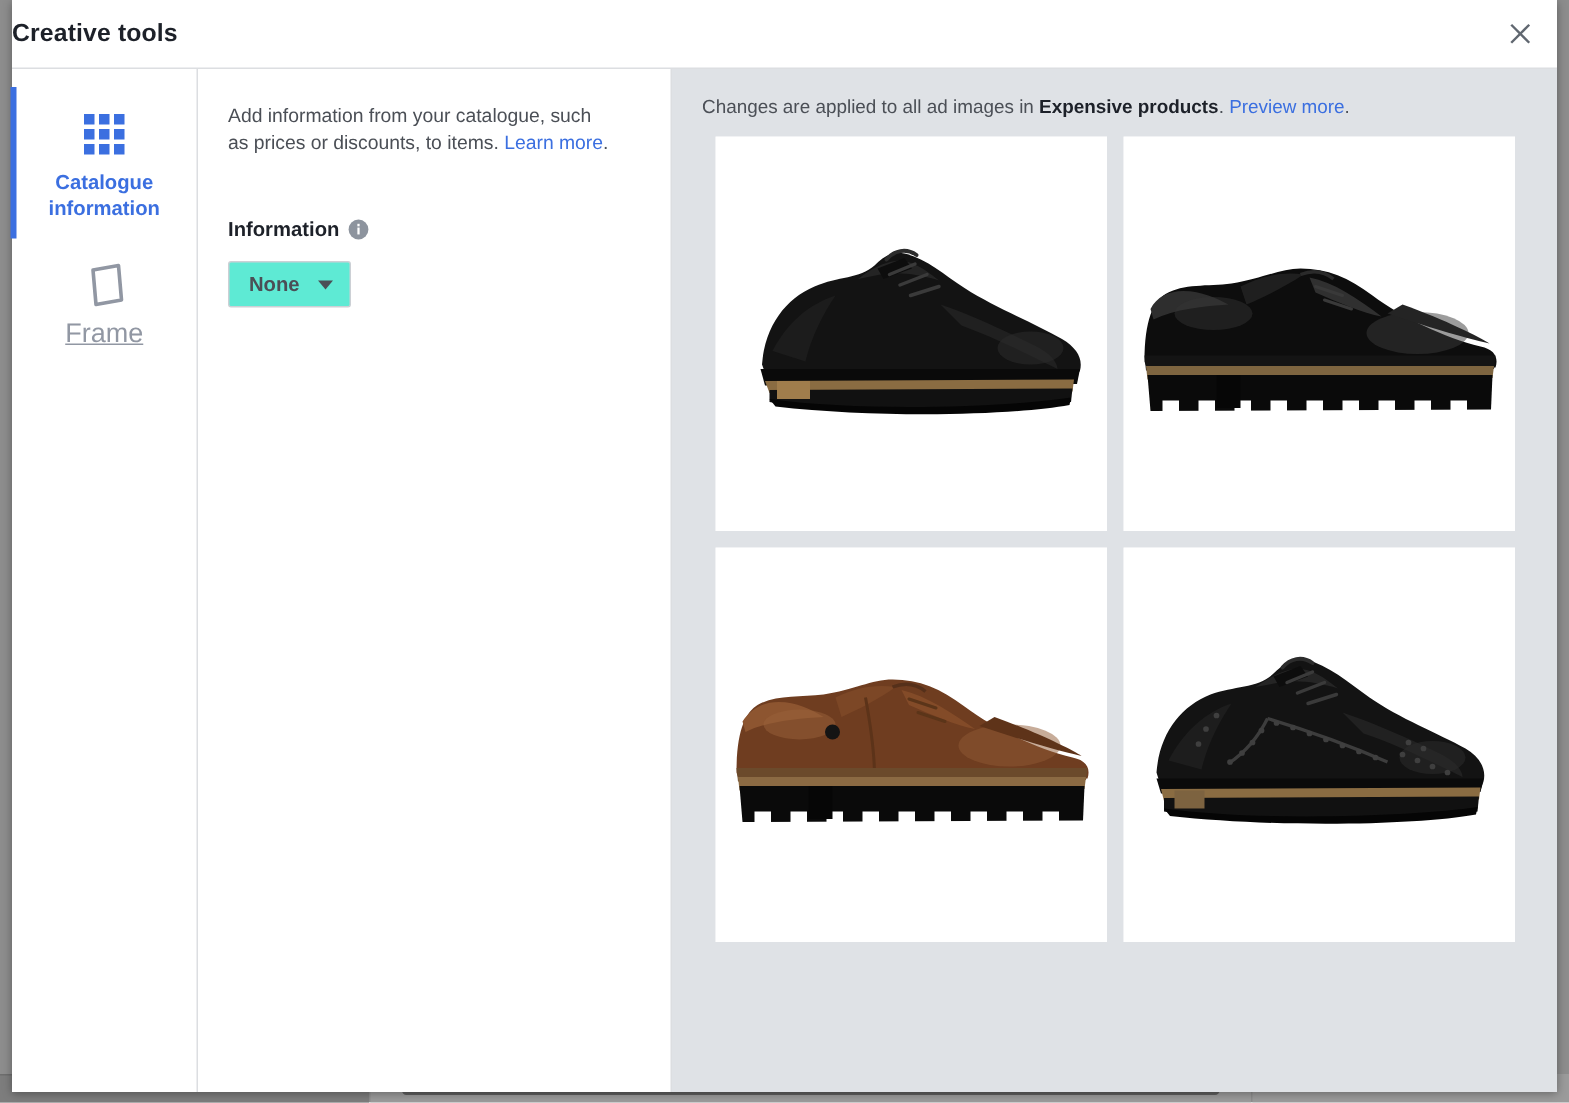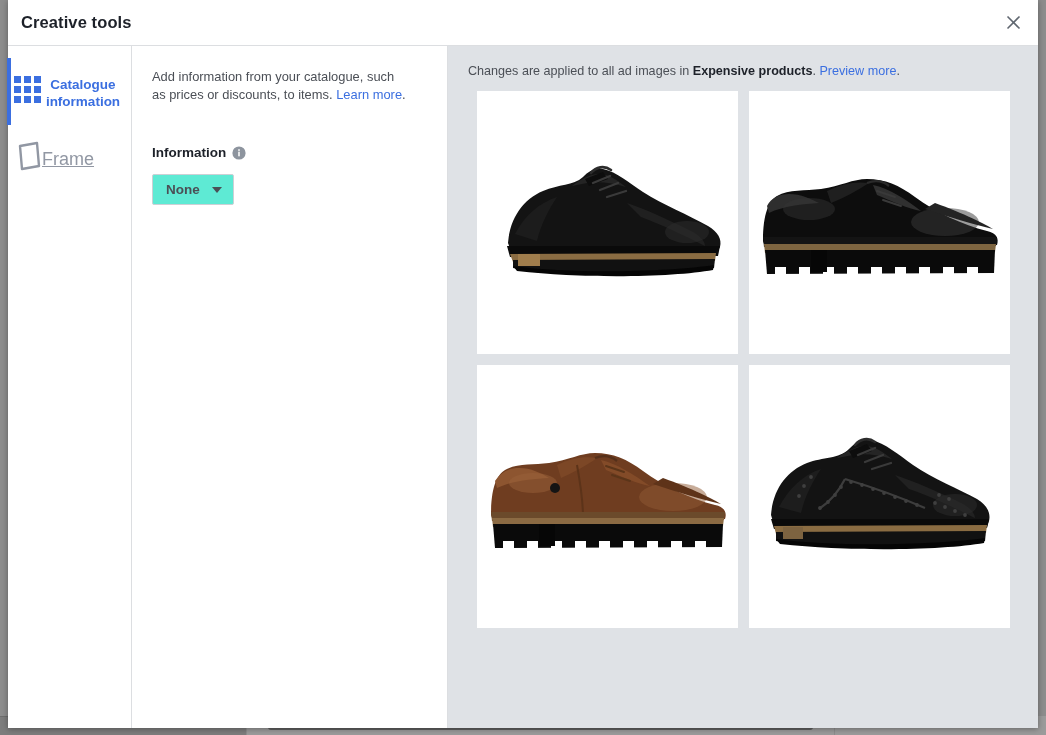--- a/index.html
+++ b/index.html
@@ -86,21 +86,20 @@
     border-bottom: 1px solid #dcdee1;
     display: flex;
     align-items: center;
     position: relative;
     background: #fff;
   }
   .dialog-title {
     font-size: 16.5px;
     font-weight: bold;
     color: #1d2129;
-    margin-left: 13px;
     letter-spacing: 0.1px;
   }
   .close-btn {
     position: absolute;
     right: 10px;
     top: 7px;
     width: 30px;
     height: 30px;
     display: flex;
     align-items: center;
@@ -126,21 +125,21 @@
     min-width: 124px;
     border-right: 1px solid #dcdee1;
     background: #ffffff;
     position: relative;
     padding-top: 12px;
     box-sizing: border-box;
   }
   .rail-item {
     position: relative;
     display: flex;
-    flex-direction: row;
+    flex-direction: column;
     align-items: center;
     padding: 14px 6px 12px 6px;
     cursor: pointer;
     user-select: none;
   }
   .rail-item .rail-icon {
     height: 34px;
     display: flex;
     align-items: center;
     justify-content: center;

